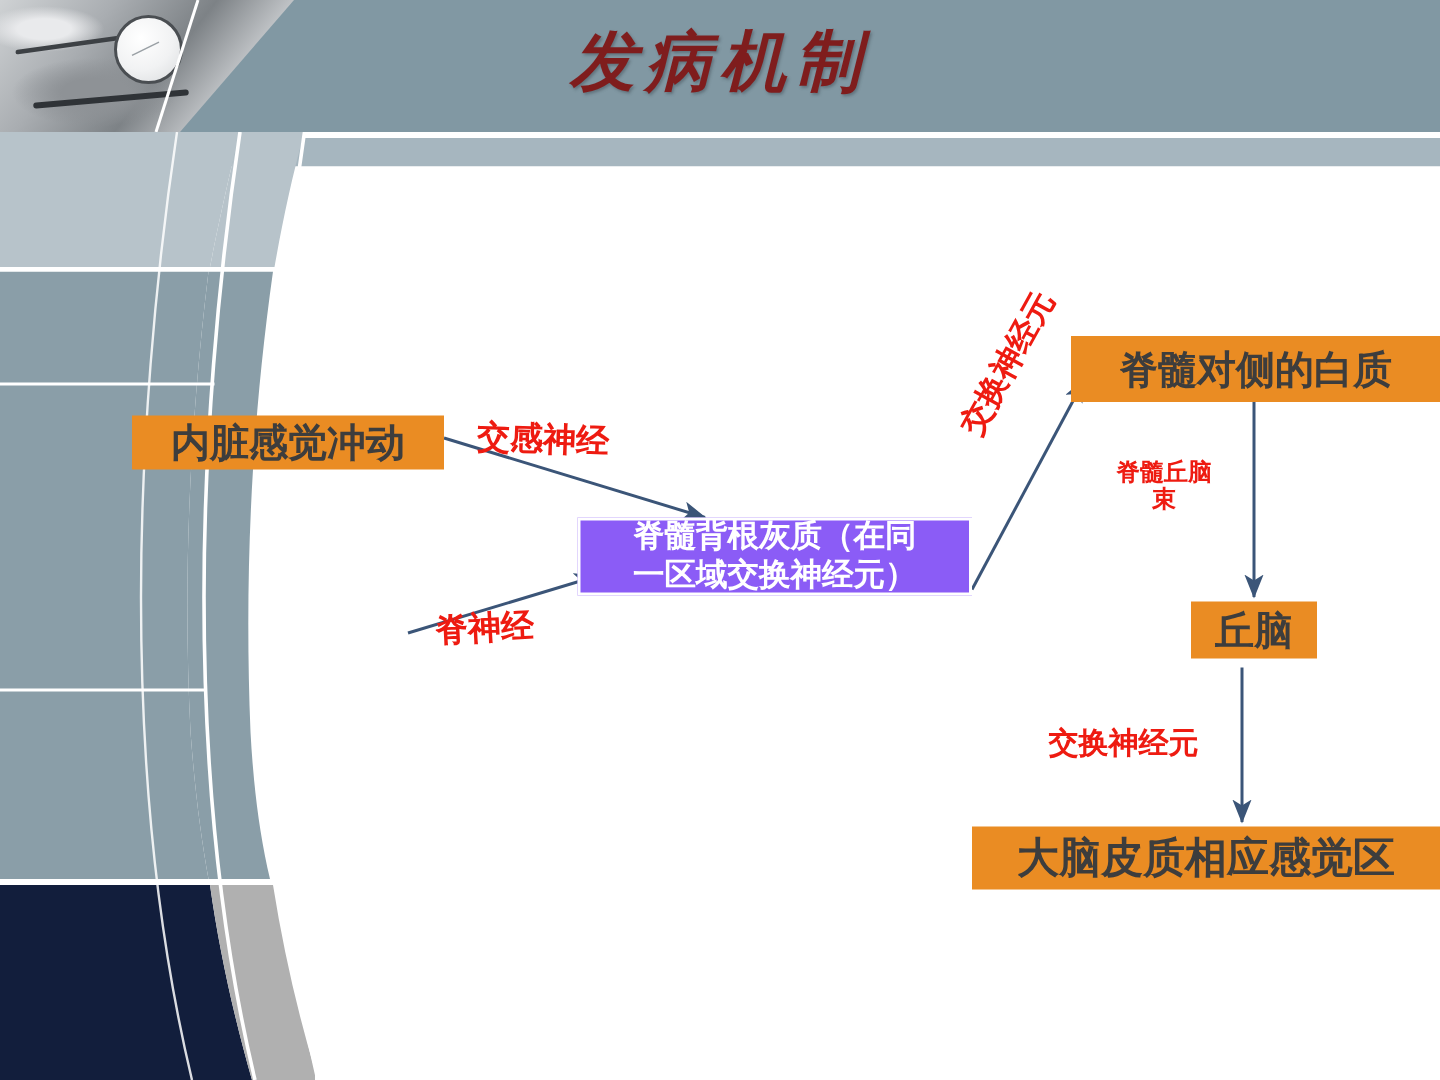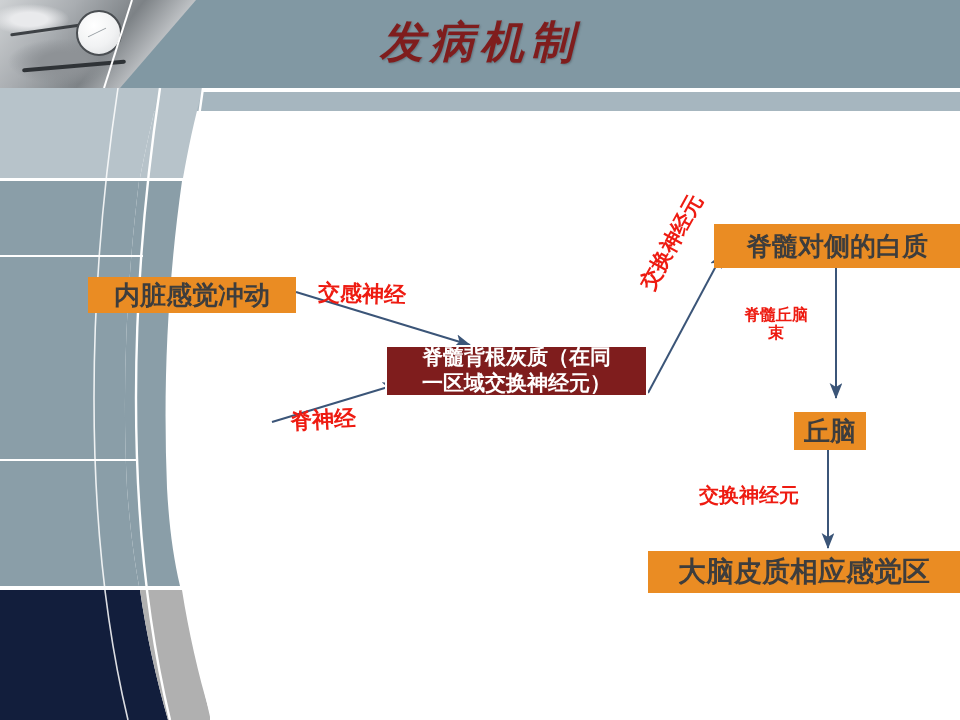--- a/index.html
+++ b/index.html
@@ -80,21 +80,21 @@
     color:#ee1b11;font-size:40px;font-weight:700;letter-spacing:2px;
     font-family:"DejaVu Sans","Liberation Sans",sans-serif;
   }
   .box{
     position:absolute;box-sizing:border-box;
     display:flex;align-items:center;justify-content:center;
     text-align:center;font-weight:700;
     font-family:"DejaVu Sans","Liberation Sans",sans-serif;
   }
   .box-orange{background:#ea8c23;color:#3d3d3d;}
-  .box-green{background:#7f1d1d;color:#ffffff;border:2px solid #ffffff;}
+  .box-green{background:#8b5cf6;color:#ffffff;border:2px solid #ffffff;}
 
   .lbl{
     position:absolute;color:#ee1b11;font-weight:700;
     font-family:"DejaVu Sans","Liberation Sans",sans-serif;
     white-space:pre-line;text-align:center;line-height:1.15;
   }
 
   .arrows{position:absolute;left:0;top:0;width:960px;height:720px;pointer-events:none;}
 </style>
 </head>
@@ -170,21 +170,21 @@
   </svg>
 
   <div class="box box-orange" style="left:88px;top:277px;width:208px;height:36px;font-size:26px;text-align:center;">内脏感觉冲动</div>
 
 
   <div class="box box-green" style="left:385px;top:345px;width:263px;height:52px;font-size:21px;line-height:1.22;white-space:pre-line;">脊髓背根灰质（在同
 一区域交换神经元）</div>
 
   <div class="box box-orange" style="left:714px;top:224px;width:246px;height:44px;font-size:26px;">脊髓对侧的白质</div>
 
-  <div class="box box-orange" style="left:794px;top:412px;width:72px;height:38px;font-size:26px;">丘脑</div>
+  <div class="box box-orange" style="left:794px;top:401px;width:84px;height:38px;font-size:26px;">丘脑</div>
 
   <div class="box box-orange" style="left:648px;top:551px;width:312px;height:42px;font-size:28px;">大脑皮质相应感觉区</div>
 
   <div class="lbl" style="left:318px;top:281px;font-size:22px;transform:rotate(2deg);">交感神经</div>
 
   <div class="lbl" style="left:290px;top:407px;font-size:22px;transform:rotate(-3deg);">脊神经</div>
 
   <div class="lbl" style="left:619px;top:230px;font-size:21px;transform:rotate(-61deg);transform-origin:50% 50%;">交换神经元</div>
 
   <div class="lbl" style="left:711px;top:306px;width:130px;font-size:16px;">脊髓丘脑

